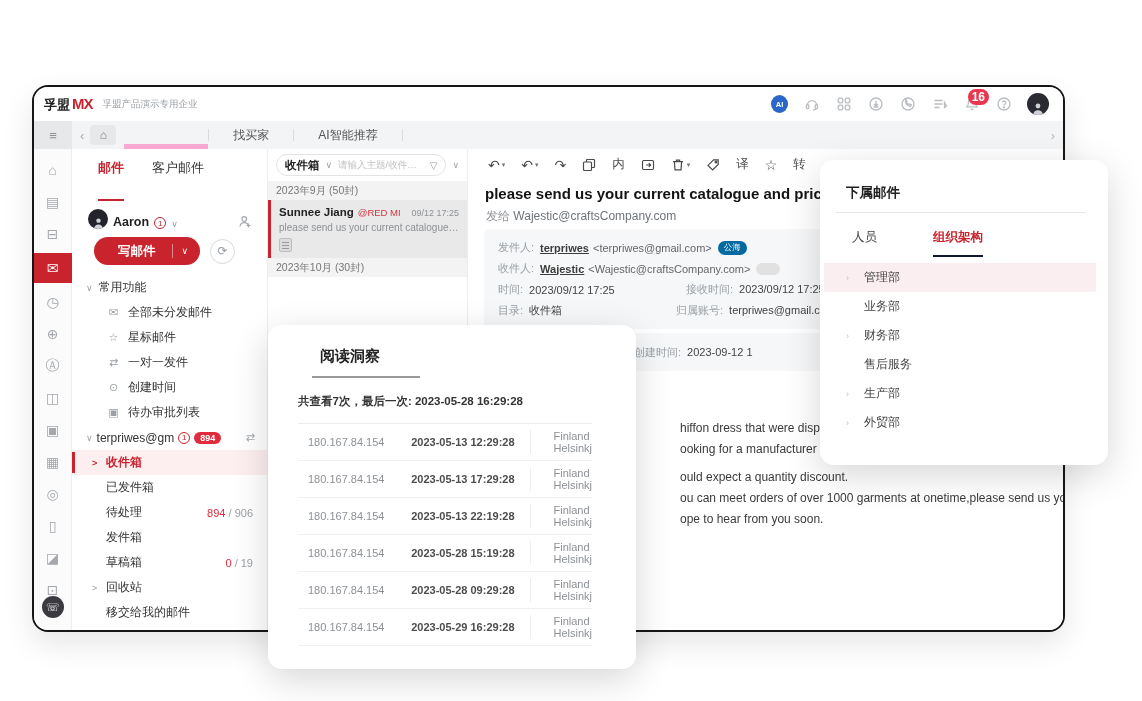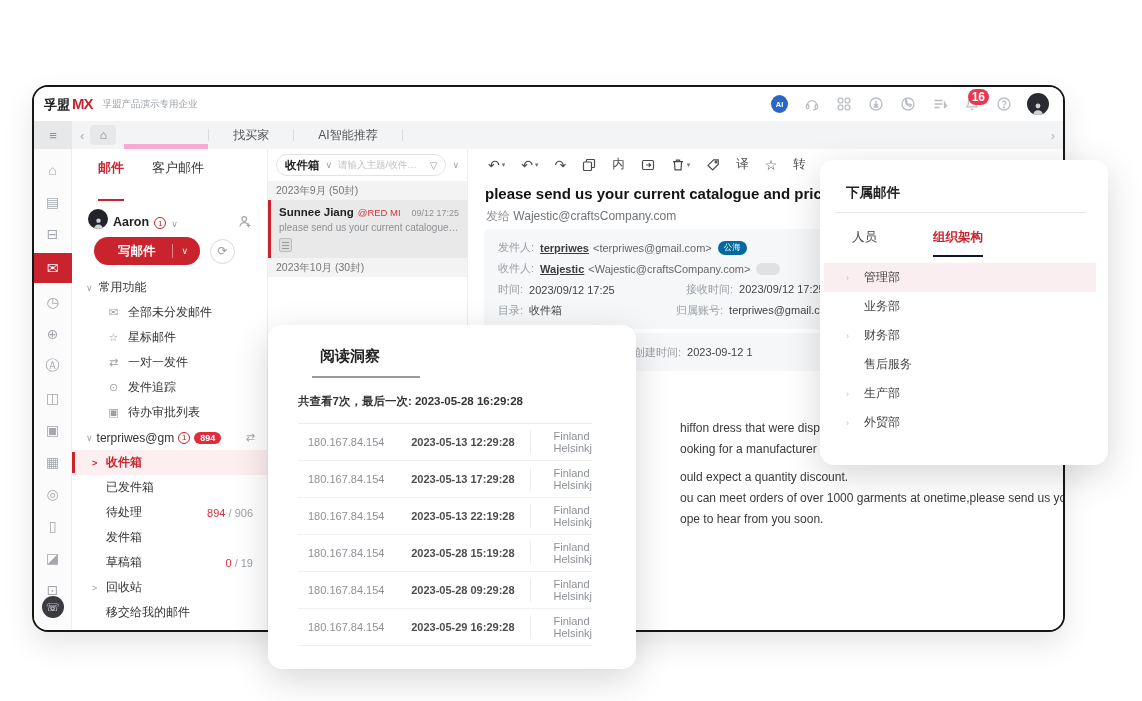--- a/index.html
+++ b/index.html
@@ -305,21 +305,21 @@
         <div class="trow">
           <span class="cicon">☆</span>
           <span>星标邮件</span>
         </div>
         <div class="trow">
           <span class="cicon">⇄</span>
           <span>一对一发件</span>
         </div>
         <div class="trow">
           <span class="cicon">⊙</span>
-          <span>发件追踪</span>
+          <span>创建时间</span>
         </div>
         <div class="trow">
           <span class="cicon">▣</span>
           <span>待办审批列表</span>
         </div>
         <div class="trow acct">
           <span class="caret chev">∨</span>
           <span class="acct-name">terpriwes@gm</span>
           <span class="num-ring">1</span>
           <span class="unread-pill">894</span>

